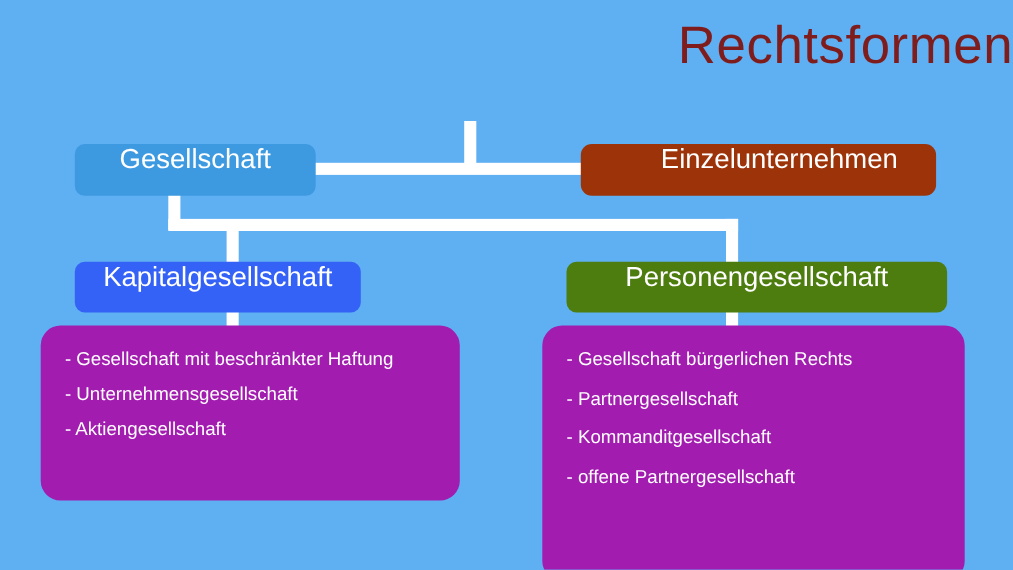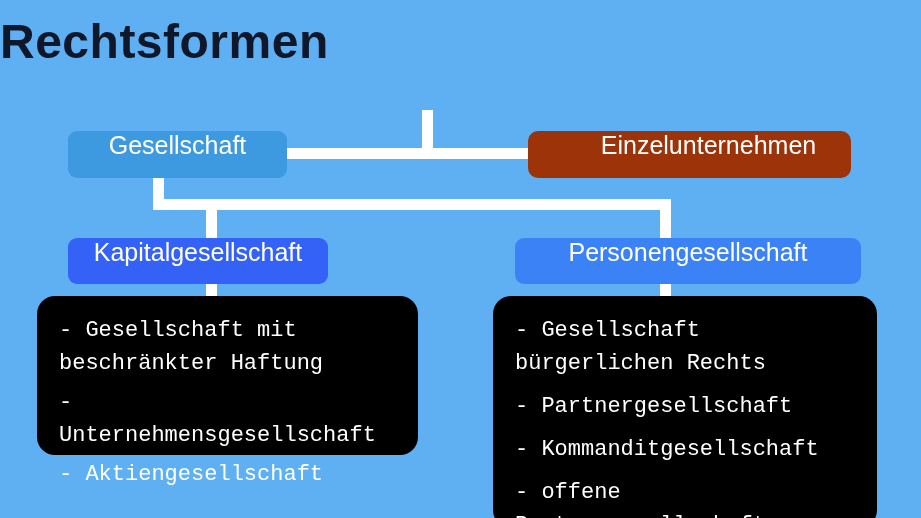--- a/index.html
+++ b/index.html
@@ -16,24 +16,24 @@
     font-family: "Liberation Sans", sans-serif;
     -webkit-font-smoothing: antialiased;
   }
 
   
   #title {
     position: absolute;
     left: 0;
     top: 14px;
     width: 921px;
-    text-align: left;
-    color: #0f172a;
+    text-align: right;
+    color: #7f1d1d;
     font-size: 48px;
-    font-weight: 700;
+    font-weight: 400;
     letter-spacing: 0.5px;
     line-height: 1.15;
     white-space: nowrap;
   }
 
   
   .conn {
     position: absolute;
     background: #ffffff;
   }
@@ -68,34 +68,33 @@
     background: #9c3309;
     border-radius: 10px;
     padding-left: 38px;
   }
   #node-kapitalgesellschaft {
     left: 68px; top: 238px; width: 260px; height: 46px;
     background: #3462f6;
   }
   #node-personengesellschaft {
     left: 515px; top: 238px; width: 346px; height: 46px;
-    background: #3b82f6;
+    background: #4d7c0f;
   }
 
   
   .panel {
     position: absolute;
-    background: #000000;
+    background: #a21caf;
     border-radius: 18px;
     color: #ffffff;
-    font-size: 22px;
+    font-size: 17px;
     line-height: 1.50;
     box-sizing: border-box;
     padding: 18px 22px 16px 22px;
-    font-family: Liberation Mono, monospace;
   }
   #panel-kapital {
     left: 37px; top: 296px; width: 381px; height: 159px;
   }
   #panel-personen {
     left: 493px; top: 296px; width: 384px; height: 232px;
   }
   .panel-item { margin: 0 0 6px 0; }
   .panel-item:last-child { margin-bottom: 0; }
   #panel-personen .panel-item { margin-bottom: 10px; }

